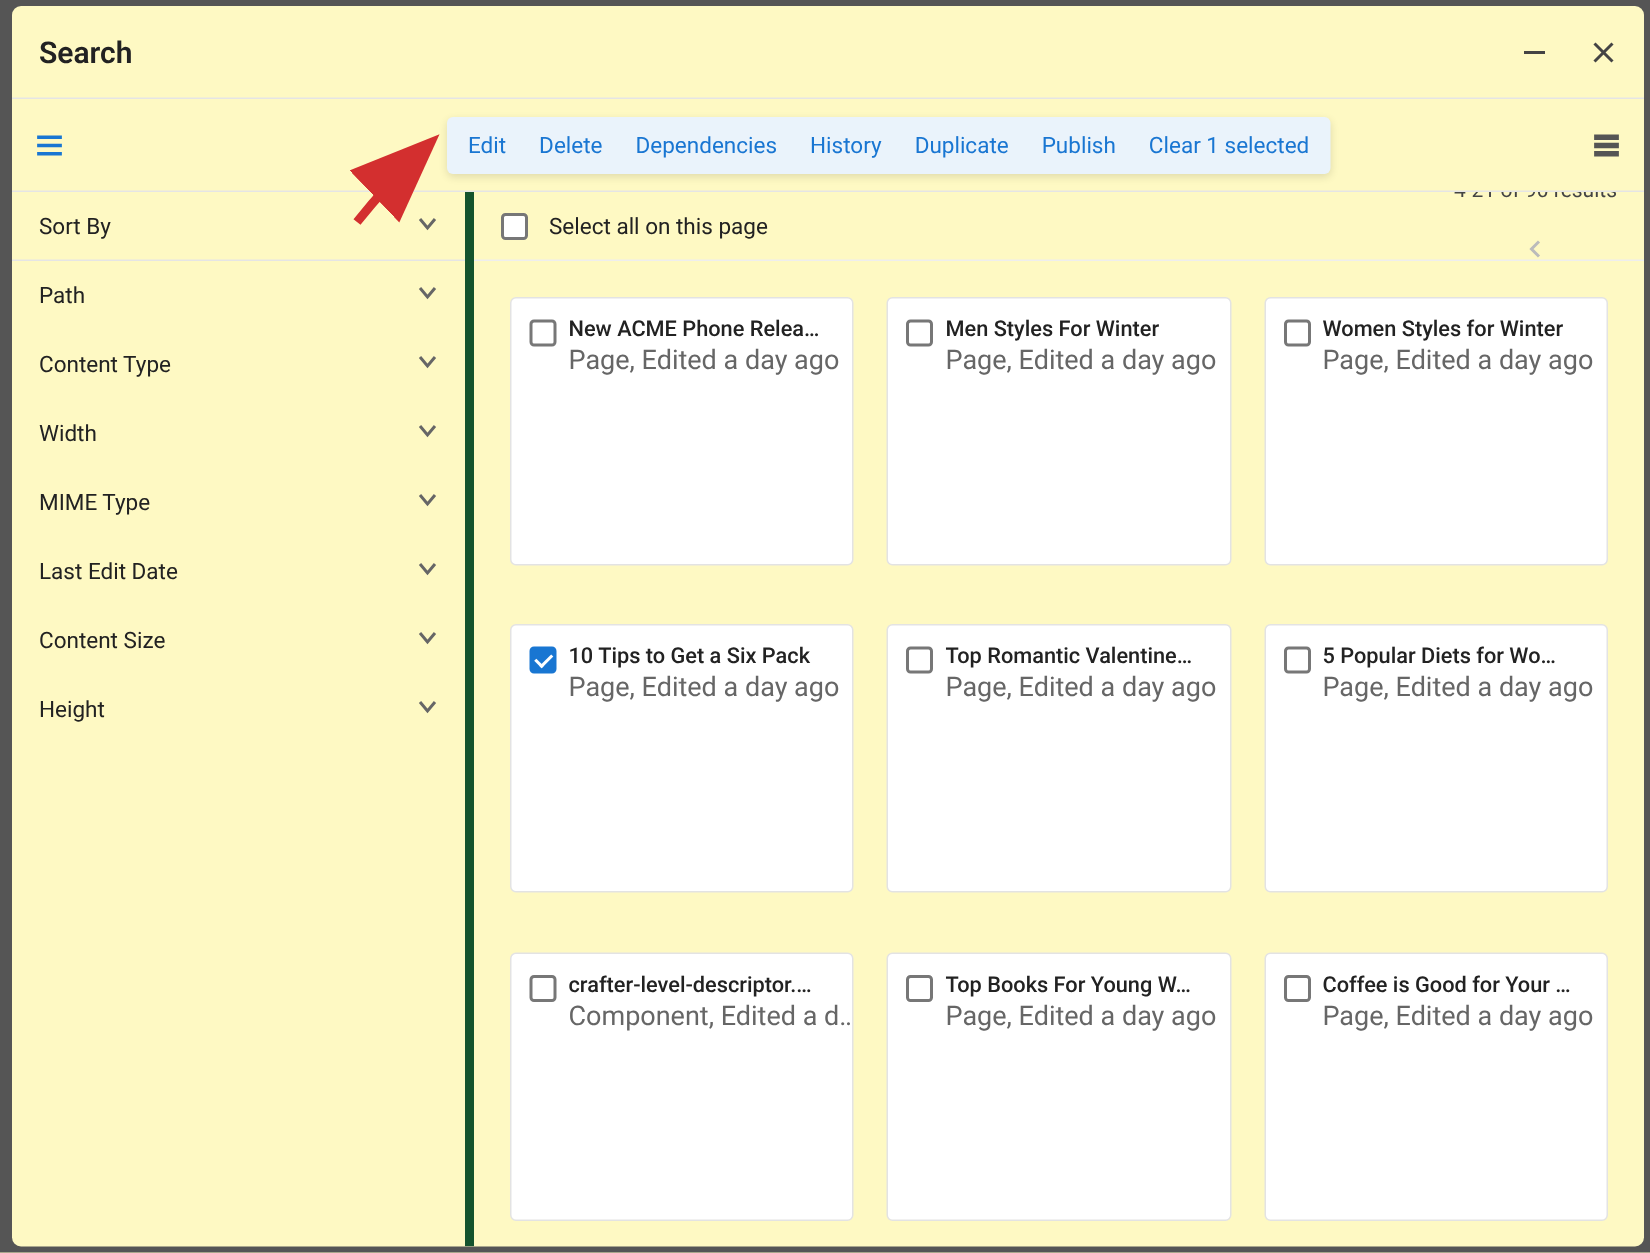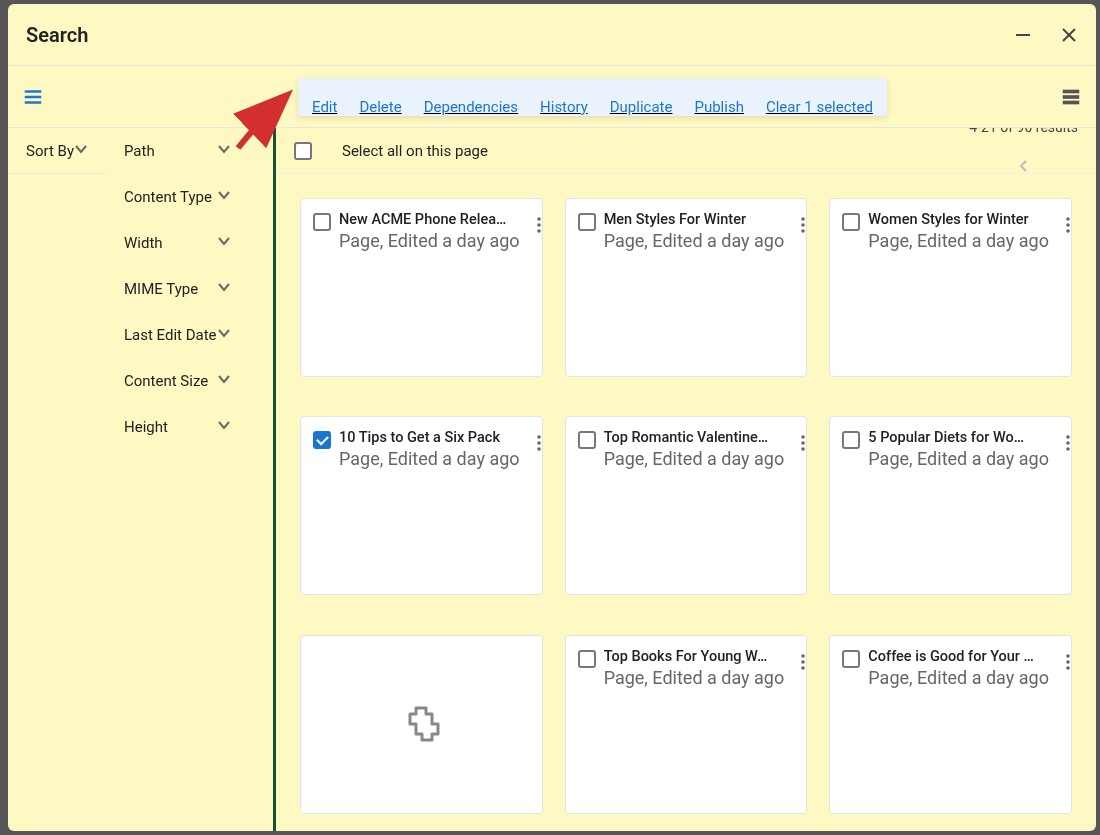--- a/index.html
+++ b/index.html
@@ -71,26 +71,25 @@
 
     .action-toolbar {
       position: absolute;
       left: 290px;
       top: 50%;
       transform: translateY(-50%);
       background: #eaf3fb;
       border-radius: 4px;
       box-shadow: 0 2px 6px rgba(0,0,0,0.12);
       display: flex;
-      align-items: flex-end;
+      align-items: center;
       height: 38px;
       padding: 0 14px;
       gap: 22px;
       font-size: 15px;
-      text-decoration: underline;
     }
     .action-toolbar a { color: #1976d2; cursor: pointer; white-space: nowrap; }
 
     
     .red-arrow {
       position: absolute;
       left: 228px;
       top: 88px;
       pointer-events: none;
       z-index: 50;
@@ -99,24 +98,24 @@
 
     
     .main {
       flex: 1;
       display: flex;
       overflow: hidden;
     }
 
     
     .sidebar {
-      width: 268px;
-      border-right: 3px solid #14532d;
-      display: flex;
-      flex-direction: row;
+      width: 308px;
+      border-right: 6px solid #14532d;
+      display: flex;
+      flex-direction: column;
       padding: 0;
     }
     .sort-by {
       display: flex;
       align-items: center;
       justify-content: space-between;
       padding: 12px 18px;
       font-size: 15px;
       color: #222;
       border-bottom: 1px solid #e5e5e5;
@@ -154,21 +153,21 @@
       display: flex;
       flex-direction: column;
       overflow: hidden;
     }
     .content-header {
       display: flex;
       align-items: center;
       height: 46px;
       padding: 0 18px;
       border-bottom: 1px solid #eee;
-      gap: 30px;
+      gap: 14px;
       justify-content: flex-end;
     }
     .checkbox {
       width: 18px;
       height: 18px;
       border: 2px solid #777;
       border-radius: 3px;
       display: inline-flex;
       align-items: center;
       justify-content: center;
@@ -514,20 +513,34 @@
               </div>
             </div>
             <div class="card-body">
               <svg class="doc-icon-lg" viewBox="0 0 40 48">
                 <path d="M6 2 H26 L34 12 V46 H6 Z" fill="none" stroke="currentColor" stroke-width="3"></path>
                 <path d="M26 2 V12 H34" fill="none" stroke="currentColor" stroke-width="3"></path>
               </svg>
             </div>
           </div>
           <div class="card">
+            <div class="card-head">
+              <span class="checkbox"></span>
+              <div class="card-text">
+                <div class="card-title">crafter-level-descriptor.…</div>
+                <div class="card-sub">Component, Edited a d…</div>
+              </div>
+              <div class="card-menu">
+                <svg viewBox="0 0 4 16">
+                  <circle cx="2" cy="2" r="1.8" fill="currentColor"></circle>
+                  <circle cx="2" cy="8" r="1.8" fill="currentColor"></circle>
+                  <circle cx="2" cy="14" r="1.8" fill="currentColor"></circle>
+                </svg>
+              </div>
+            </div>
             <div class="card-body">
               <svg class="comp-icon-lg" viewBox="0 0 44 44">
                 <path d="M17 6 h10 v6 h6 v10 h6 v10 h-6 v6 h-10 v-6 h-6 v-10 h-6 v-10 h6 z" fill="none" stroke="currentColor" stroke-width="3" stroke-linejoin="round"></path>
               </svg>
             </div>
           </div>
           <div class="card">
             <div class="card-head">
               <span class="checkbox"></span>
               <div class="card-text">

